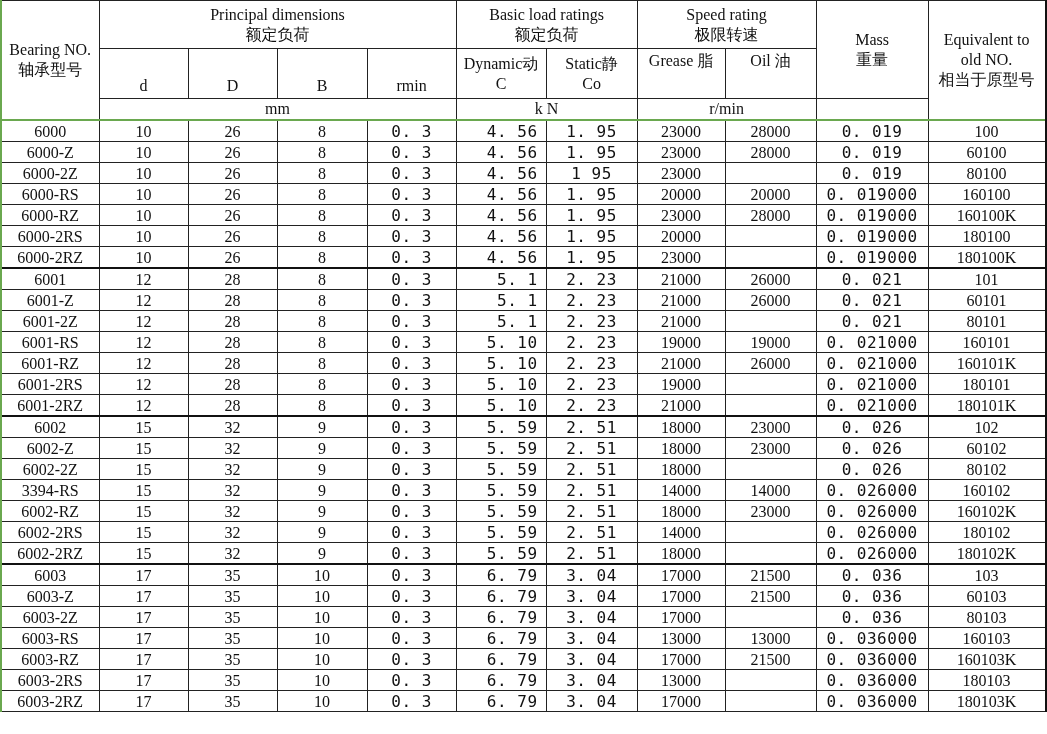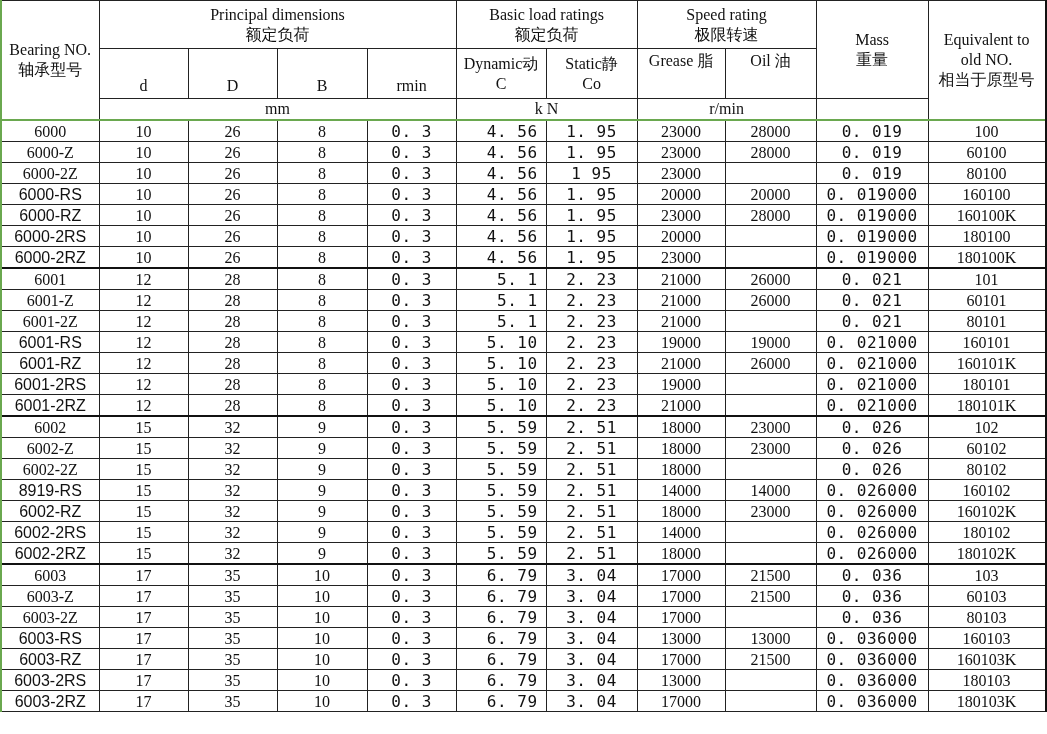--- a/index.html
+++ b/index.html
@@ -4,21 +4,21 @@
 <style>
   html, body { margin: 0; padding: 0; background: #ffffff; }
   body { width: 1047px; height: 734px; overflow: hidden; position: relative;
          font-family: "Liberation Serif", "DejaVu Serif", serif; color: #111; }
   table.spec { border-collapse: collapse; table-layout: fixed; position: absolute; left: 0; top: 0;
                width: 1045px; }
   table.spec td { border: 1px solid #222; text-align: center; vertical-align: middle; padding: 0;
                   overflow: hidden; white-space: nowrap; }
   table.spec thead td { font-size: 16px; line-height: 20px; white-space: normal; }
   table.spec tbody td { font-size: 16px; height: 20px; line-height: 19px; }
-  td.leftcol { border-left: 2px solid #6aa84f !important; }
+  td.leftcol { border-left: 2px solid #6aa84f !important; font-family: Liberation Serif, serif; }
   td.rightcol { border-right: 3px solid #111 !important; border-radius: 7px; }
   tr.sep-top td { border-top: 2px solid #6aa84f !important; }
   tr.group-start td { border-top: 2px solid #111 !important; text-align: center; }
   tr.first-row td { height: 30px; margin-top: 23px; }
   .model-sans { font-family: "Liberation Sans", "DejaVu Sans", sans-serif; font-size: 14px; }
   .model-serif { font-family: "Liberation Serif", "DejaVu Serif", serif; font-size: 16px; }
   .mono-num { font-family: "DejaVu Sans Mono", "Liberation Mono", monospace; font-size: 14px; letter-spacing: 0.5px; }
   .rmin { font-size: 12px; margin-left: 36px; }
   .hdr-bottom { vertical-align: bottom !important; padding-bottom: 2px !important; }
   .hdr-top { vertical-align: top !important; padding-top: 2px !important; }
@@ -324,21 +324,21 @@
     <td class="mono-num">0. 3</td>
     <td class="mono-num" style="text-align:right;padding-right:8px">5. 59</td>
     <td class="mono-num">2. 51</td>
     <td>18000</td>
     <td></td>
     <td class="mono-num">0. 026</td>
     <td class="rightcol">80102</td>
   </tr>
 
   <tr>
-    <td class="leftcol model-sans">8919-RS</td>
+    <td class="leftcol model-sans">3394-RS</td>
     <td>15</td>
     <td>32</td>
     <td>9</td>
     <td class="mono-num">0. 3</td>
     <td class="mono-num" style="text-align:right;padding-right:8px">5. 59</td>
     <td class="mono-num">2. 51</td>
     <td>14000</td>
     <td>14000</td>
     <td class="mono-num">0. 026000</td>
     <td class="rightcol">160102</td>

